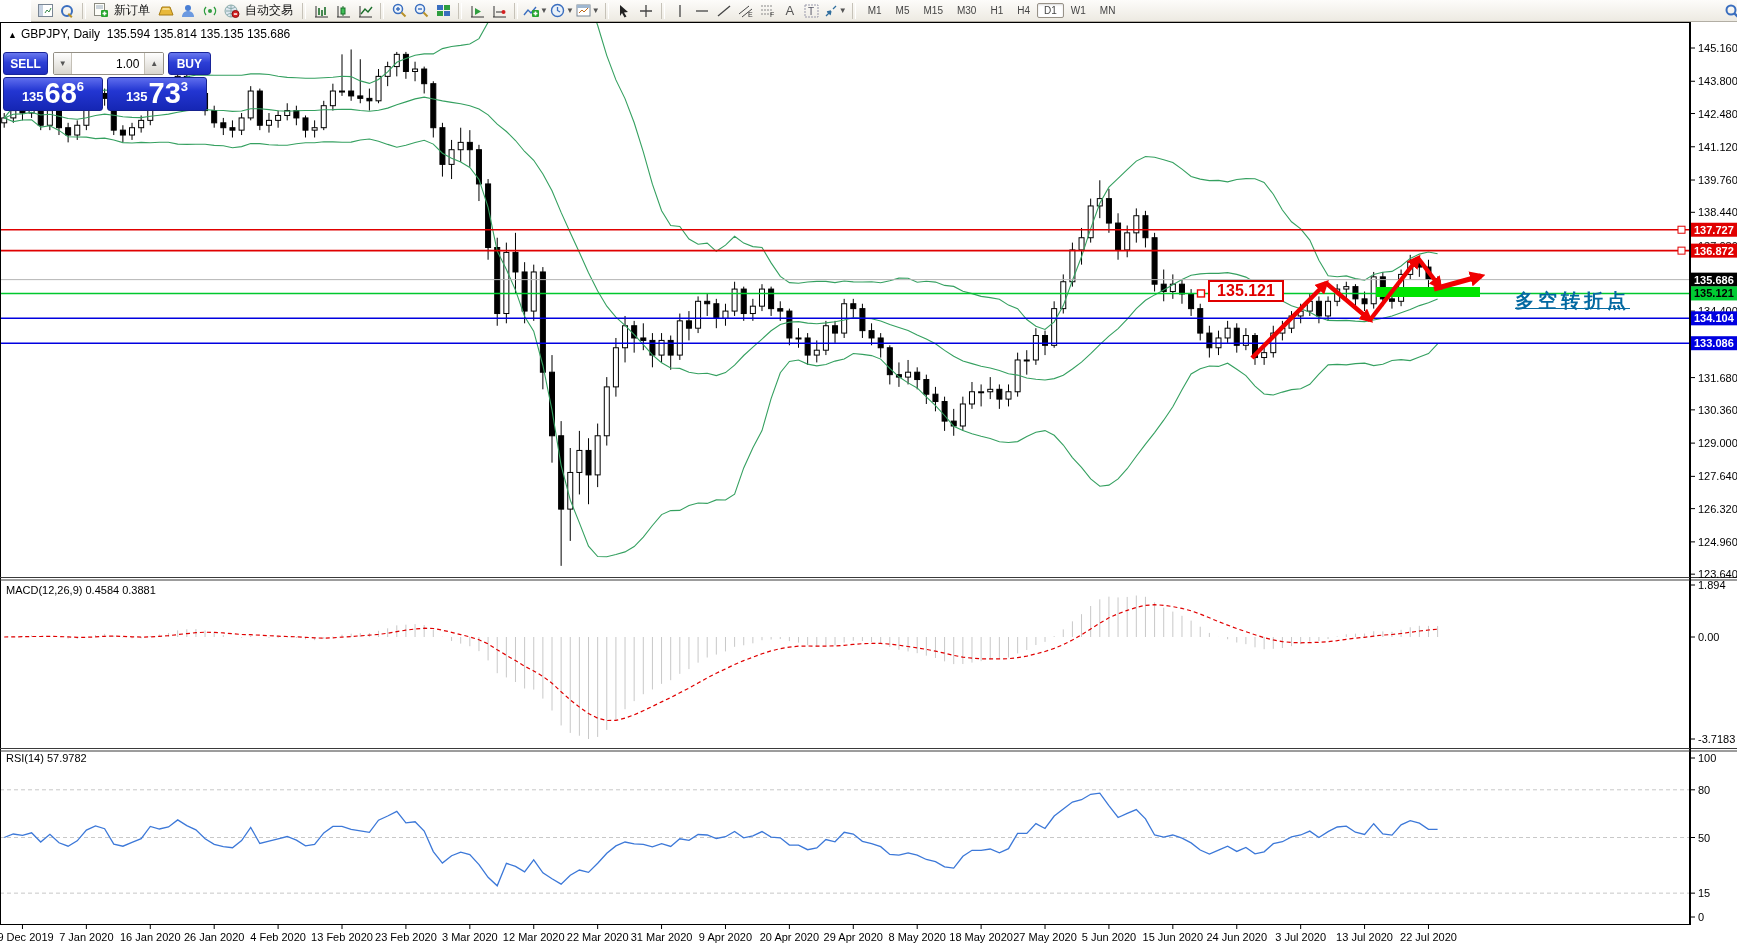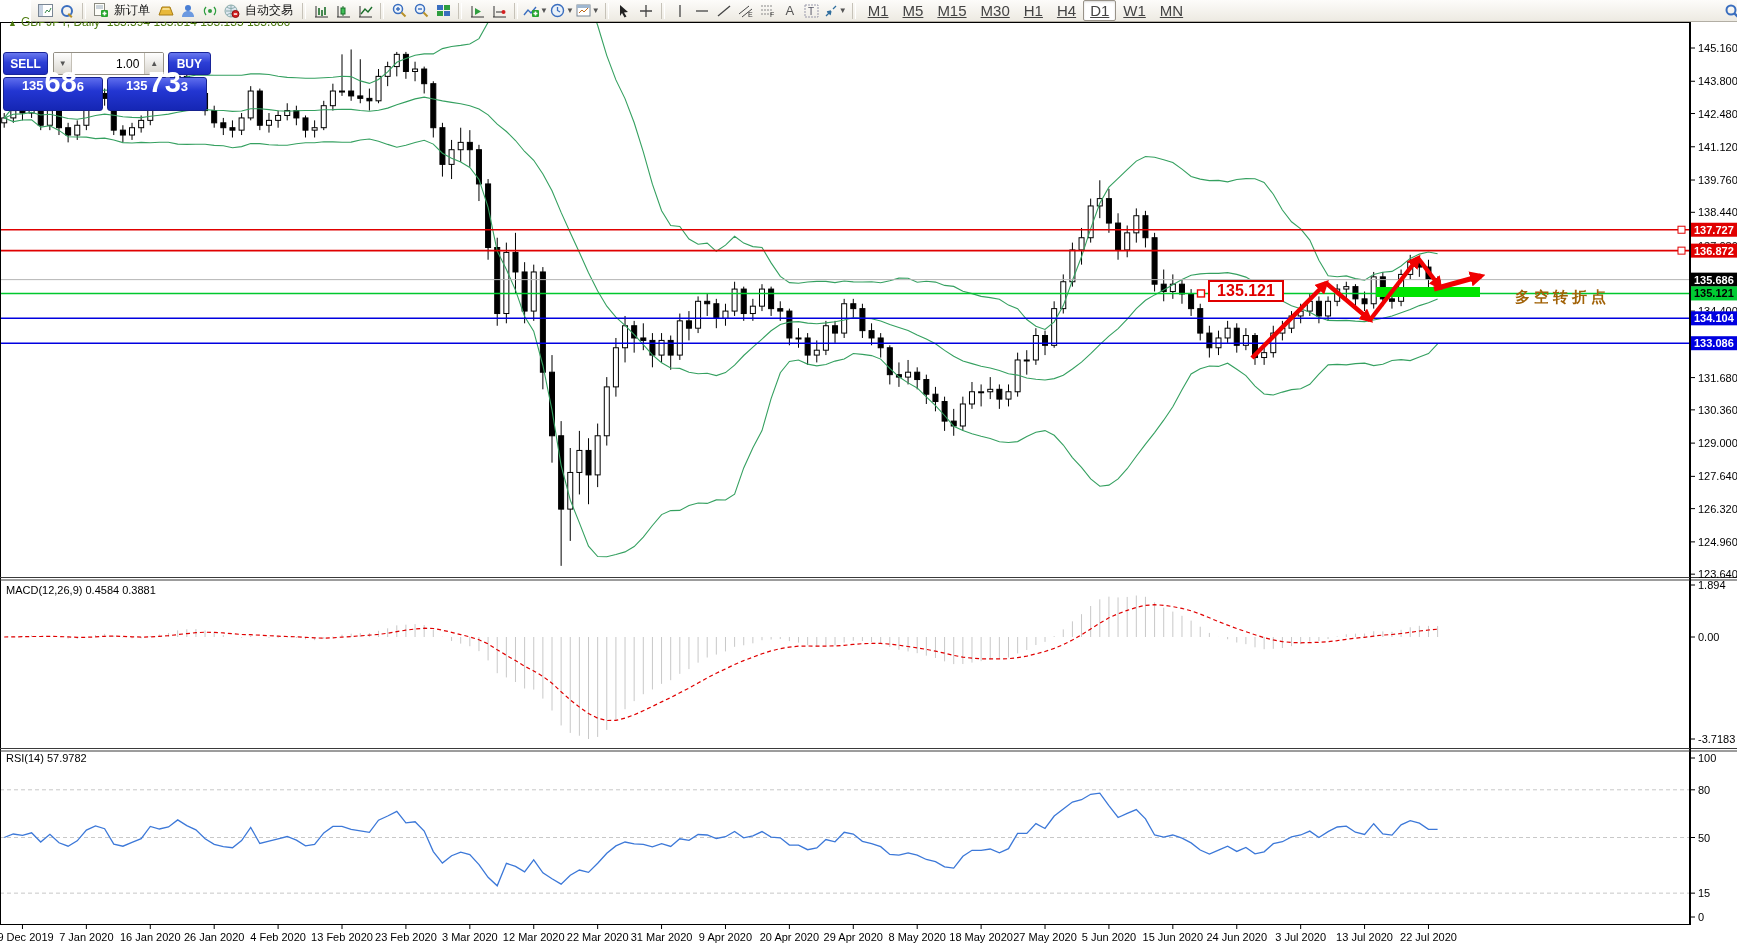--- a/index.html
+++ b/index.html
@@ -7,54 +7,54 @@
   
   .toolbar{position:absolute;top:0;left:0;width:1737px;height:22px;box-sizing:border-box;
            background:linear-gradient(#fdfcfa,#edeae2);border-bottom:1px solid #b2aea4;
            display:flex;align-items:center;padding:0 4px;gap:2px;z-index:30;margin-left:31px;}
   .tsep{width:2px;height:16px;border-left:1px solid #c6c2b8;border-right:1px solid #fff;margin:0 3px;}
   .tbtn{height:18px;min-width:20px;display:flex;align-items:center;justify-content:center;
         border-radius:2px;font-size:11px;color:#333;cursor:default;}
   .tbtn svg{display:block}
   .tlabel{font-size:12px;color:#111;margin:0 4px 0 1px;white-space:nowrap;}
   .dd{font-size:8px;color:#555;margin-left:1px;}
-  .tf{padding:1px 6px;font-size:15px;color:#444;border:1px solid transparent;border-radius:2px;text-decoration:underline;}
+  .tf{padding:1px 6px;font-size:10px;color:#444;border:1px solid transparent;border-radius:2px;}
   .tf.sel{border:1px solid #989288;background:#fff;box-shadow:inset 0 1px 2px rgba(0,0,0,.15);}
   .spacer{flex:1}
   
   .chart{position:absolute;top:22px;left:0;width:1388px;height:922px;background:#fff;}
   #cv{position:absolute;top:0;left:0;}
   
-  .ctitle{position:absolute;left:8px;top:15px;font-size:12px;color:#4d7c0f;z-index:20;white-space:nowrap;}
+  .ctitle{position:absolute;left:8px;top:27px;font-size:12px;color:#000000;z-index:20;white-space:nowrap;}
   .ctitle .mk{font-size:9px;margin-right:4px;}
   
   .tpanel{position:absolute;left:3px;top:40px;width:208px;z-index:25;}
   .tp-top{display:flex;height:23px;align-items:stretch;margin-top:12px;}
   .bluebtn{background:linear-gradient(#6a79ef,#2d3fd6 45%,#1d2cc0);border:1px solid #18249a;border-radius:3px;
            color:#fff;font-size:12px;font-weight:bold;display:flex;align-items:center;justify-content:center;}
   .sellbtn{width:46px;} .buybtn{width:44px;margin-left:4px;}
   .stepgrp{display:flex;margin-left:5px;border:1px solid #938f85;border-radius:2px;overflow:hidden;background:#fff;}
   .stepbtn{width:21px;background:linear-gradient(#fefefe,#d9d6cf);display:flex;align-items:center;
            justify-content:center;font-size:8px;color:#555;border-left:1px solid #c4c0b6;border-right:1px solid #c4c0b6;}
   .stepbtn:first-child{border-left:none}.stepbtn:last-child{border-right:none}
   .volfld{width:62px;border:none;outline:none;font-size:12px;text-align:right;padding:0 5px;color:#000;
           font-family:Liberation Sans, sans-serif;}
   .tp-prices{display:flex;margin-top:2px;gap:4px;}
   .bigpx{width:100px;height:34px;background:linear-gradient(#5e6dee,#2336d2 40%,#1526b4);
          border:1px solid #16228e;border-radius:3px;color:#fff;display:flex;align-items:flex-end;
-         justify-content:center;padding-bottom:15px;box-sizing:border-box;}
+         justify-content:center;padding-bottom:4px;box-sizing:border-box;}
   .bigpx .pfx{font-size:13px;font-weight:bold;margin:0 1px 2px 0;}
   .bigpx .big{font-size:29px;font-weight:bold;line-height:26px;text-align:right;}
   .bigpx .pip{font-size:13px;font-weight:bold;align-self:flex-start;margin-top:1px;}
   
   .ann-callout{position:absolute;left:1208px;top:280px;width:76px;height:22px;background:#fff;
                border:2px solid #e00000;box-sizing:border-box;color:#e00000;font-size:16px;font-weight:bold;
                display:flex;align-items:center;justify-content:center;z-index:15;}
-  .ann-cn{position:absolute;left:1515px;top:288px;color:#a16207;font-size:15px;font-weight:bold;
-          letter-spacing:4px;z-index:15;white-space:nowrap;}
+  .ann-cn{position:absolute;left:1515px;top:288px;color:#0369a1;font-size:19px;font-weight:bold;
+          letter-spacing:4px;z-index:15;white-space:nowrap;text-decoration:underline;}
   .ind-label{position:absolute;font-size:11px;color:#000;z-index:15;white-space:nowrap;}
   .macd-label{left:6px;top:584px;} .rsi-label{left:6px;top:752px;}
   
   .mag{position:relative;width:12px;height:12px;}
   .mag::before{content:"";position:absolute;left:0;top:0;width:8px;height:8px;border:2px solid #3a6ebf;border-radius:50%;}
   .mag::after{content:"";position:absolute;left:8px;top:8px;width:5px;height:2px;background:#b8912a;transform:rotate(45deg);transform-origin:0 0;}
 </style>
 </head>
 <body>
 

